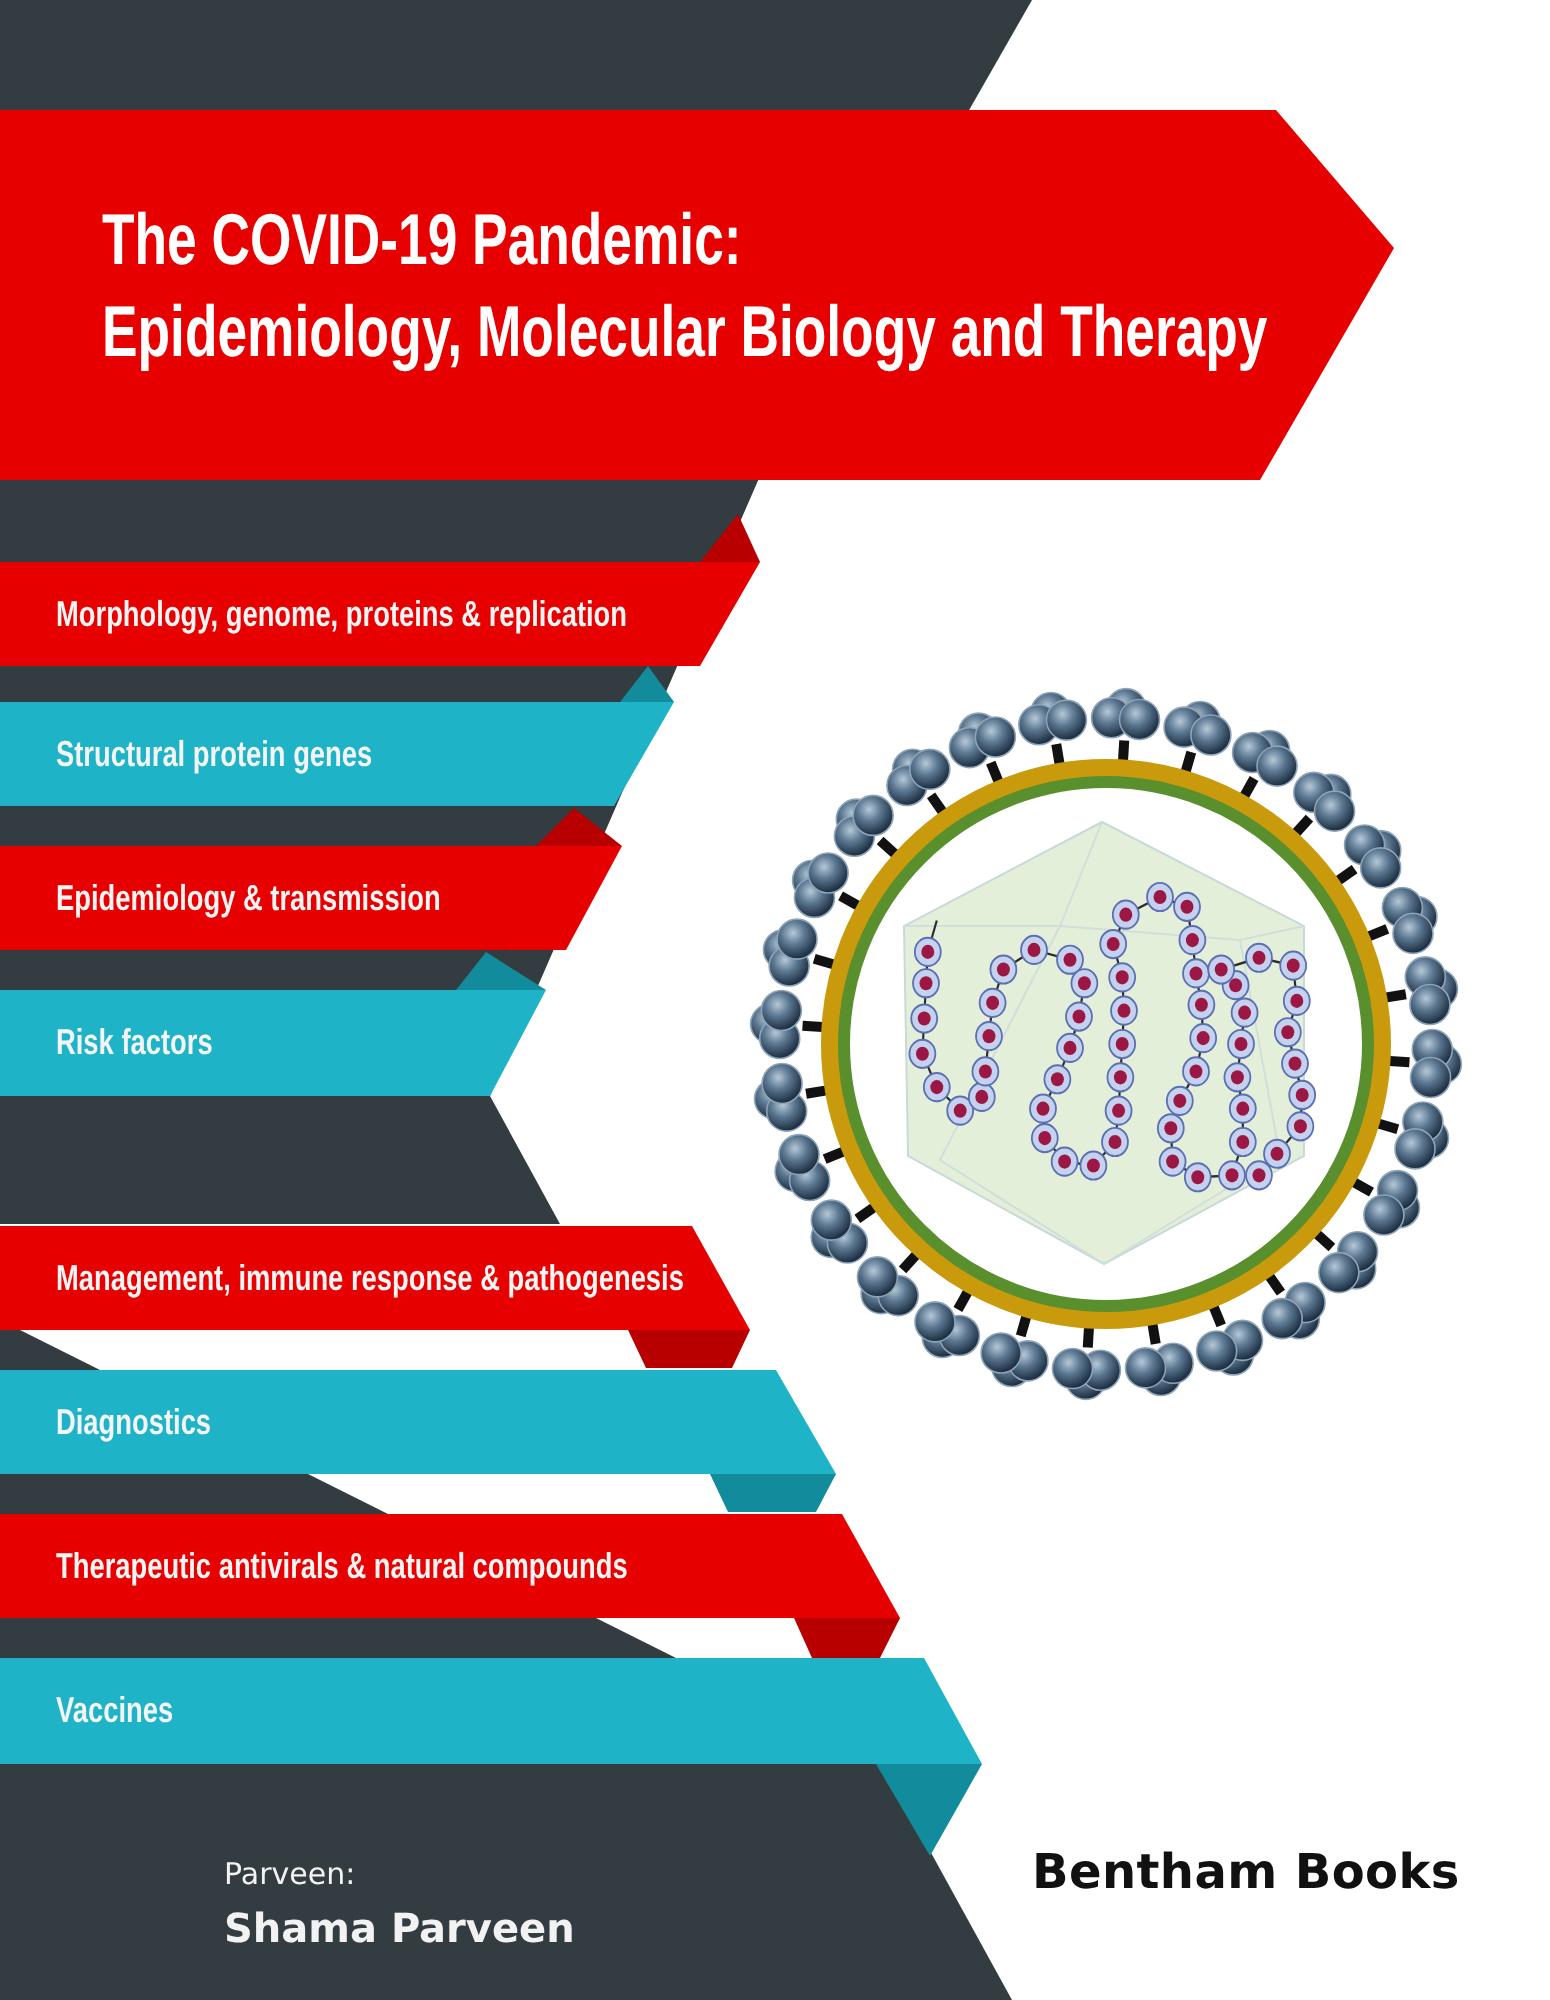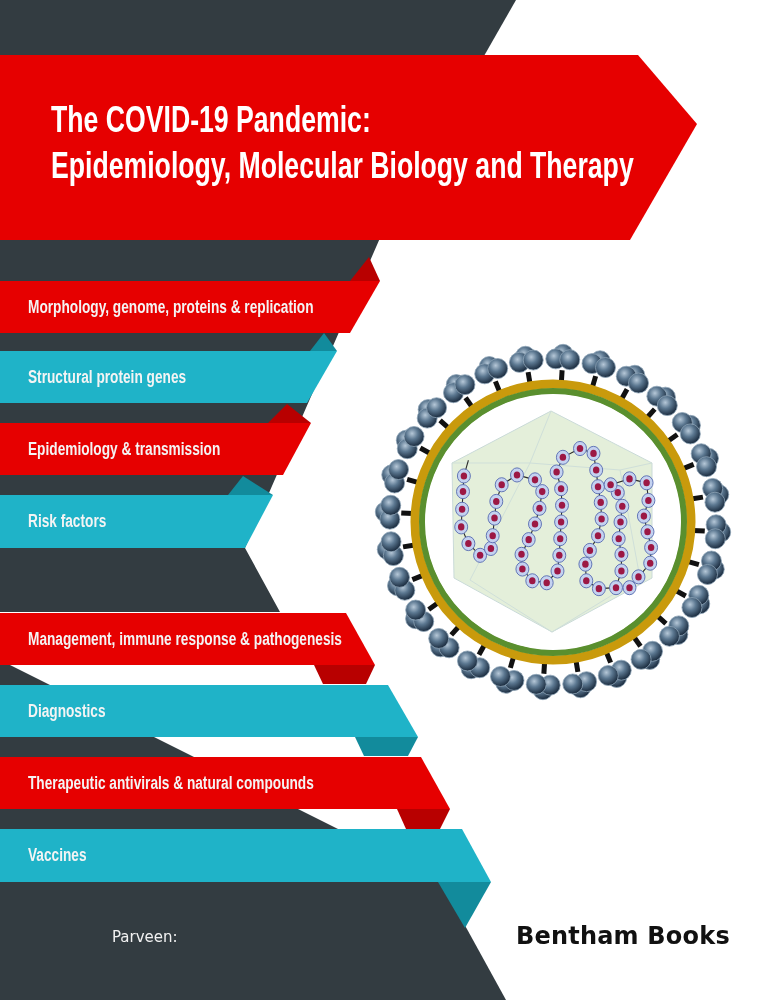--- a/index.html
+++ b/index.html
@@ -331,14 +331,15 @@
         <circle cx="683" cy="570" r="7.2" fill="#c4d2f0" stroke="#5b6fb2" stroke-width="1"></circle>
         <circle cx="683" cy="570" r="3.6" fill="#9c1844"></circle>
         <circle cx="670" cy="584" r="7.2" fill="#c4d2f0" stroke="#5b6fb2" stroke-width="1"></circle>
         <circle cx="670" cy="584" r="3.6" fill="#9c1844"></circle>
         <circle cx="660" cy="595" r="7.2" fill="#c4d2f0" stroke="#5b6fb2" stroke-width="1"></circle>
         <circle cx="660" cy="595" r="3.6" fill="#9c1844"></circle>
       </g>
   </svg>
 
   <div class="editor-label">Parveen:</div>
+  <div class="editor-name">Shama Parveen</div>
   <div class="publisher">Bentham Books</div>
 </div>
 
 </body></html>

